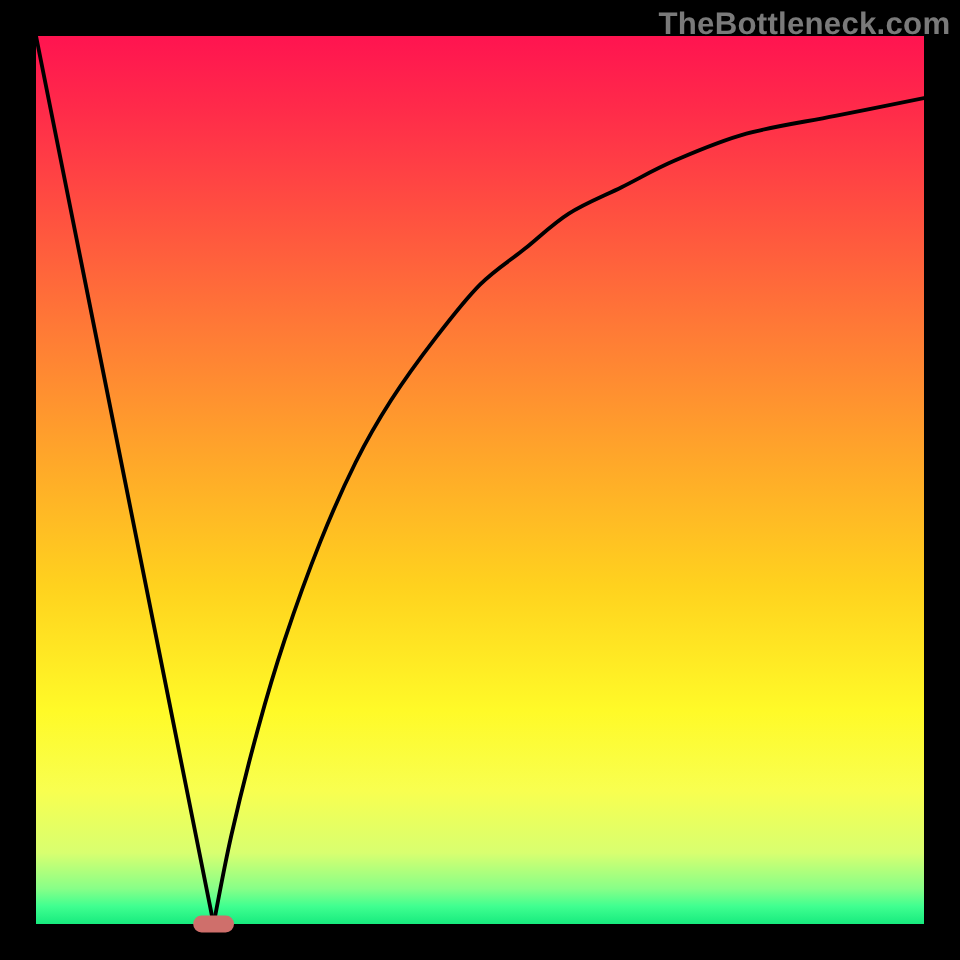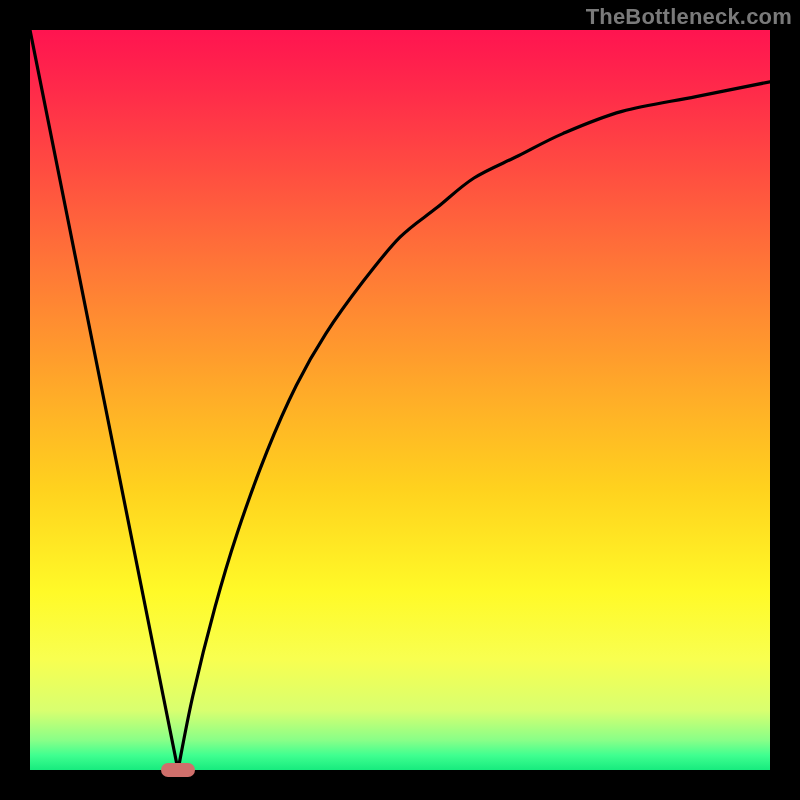--- a/index.html
+++ b/index.html
@@ -37,21 +37,21 @@
       #d8ff70 92%,
       #88ff88 96%,
       #40ff90 98%,
       #17eb7e 100%
     );
   }
   .watermark {
     position: absolute;
     top: 4px;
     right: 8px;
-    font-size: 22px;
+    font-size: 26px;
     font-weight: 600;
     color: #7a7a7a;
     letter-spacing: 0.2px;
     user-select: none;
   }
   svg.curves {
     position: absolute;
     left: 0;
     top: 0;
     width: 740px;

